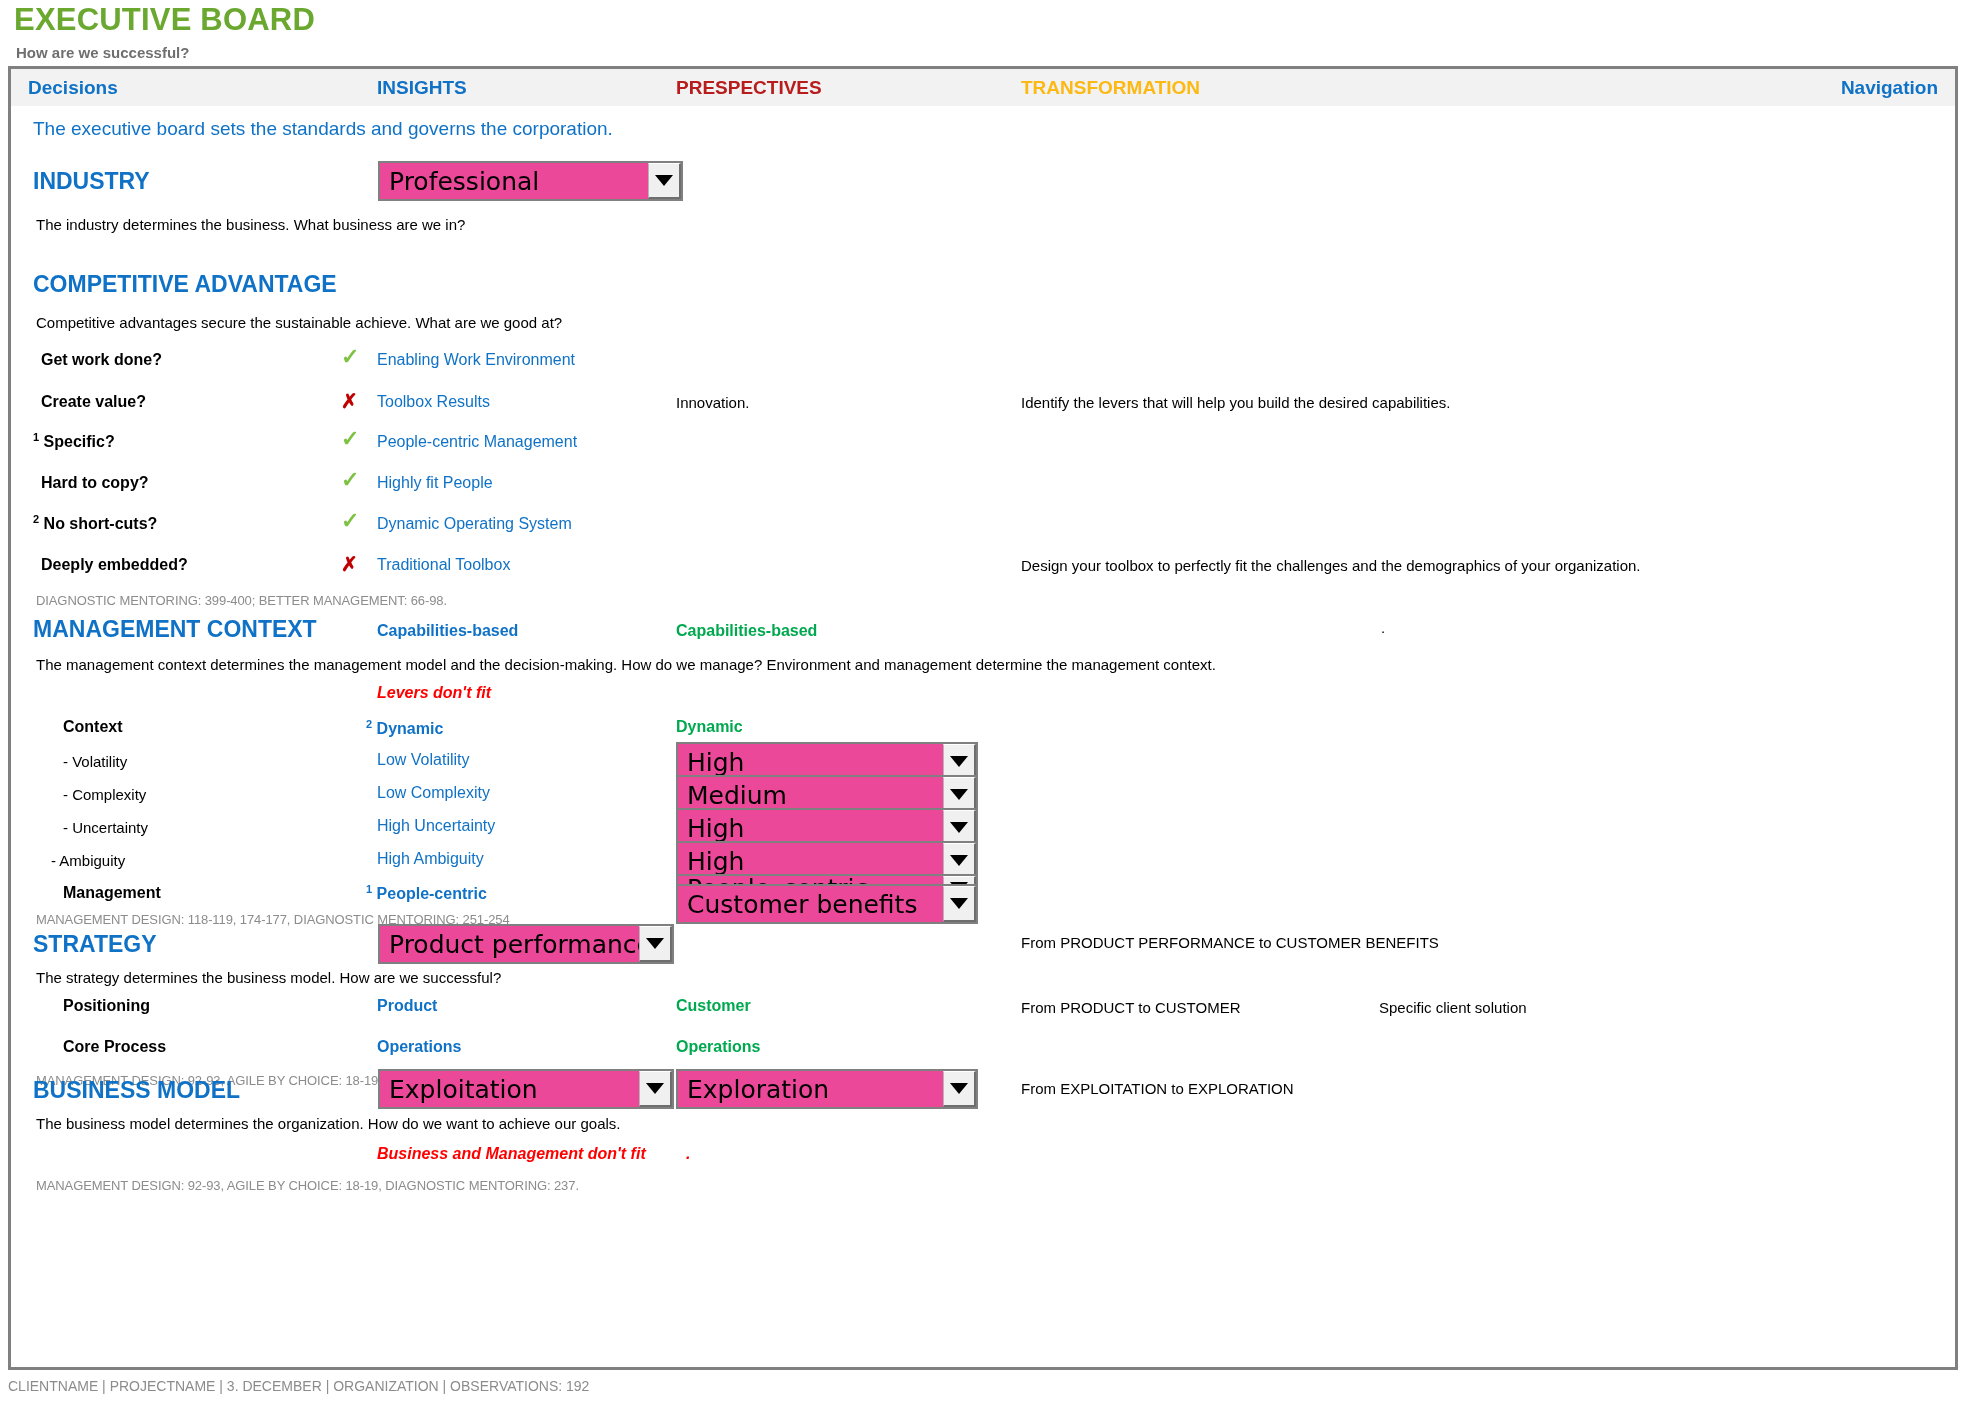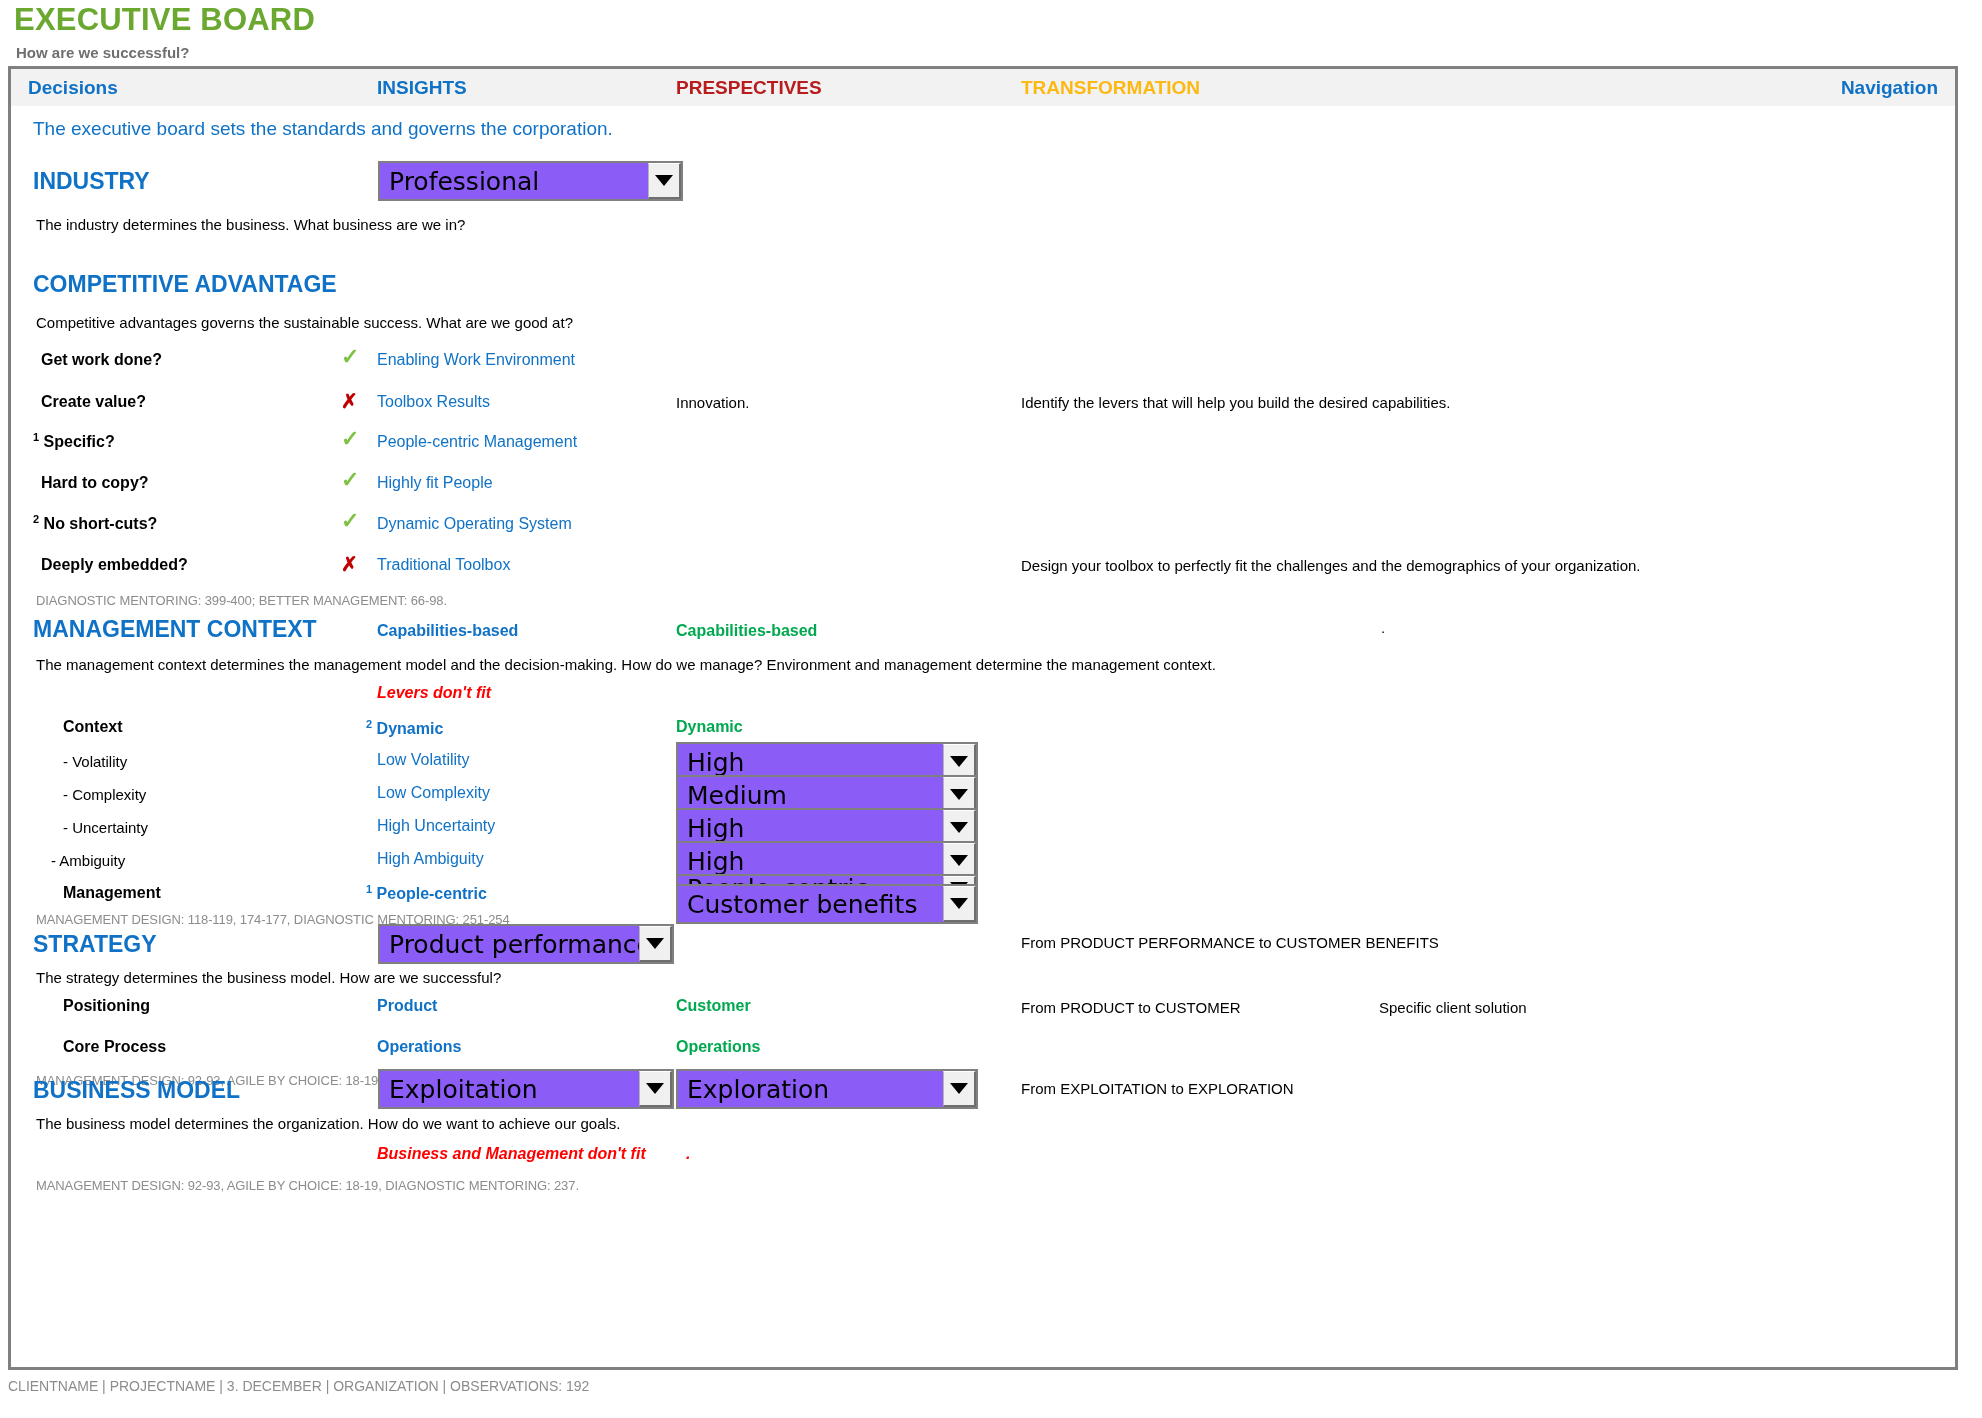--- a/index.html
+++ b/index.html
@@ -143,21 +143,21 @@
     left: 330px;
     line-height: 1;
   }
   .mark.ok { color: #7dc242; }
   .mark.no { color: #c00000; font-size: 20px; }
 
   
   .dd {
     position: absolute;
     border: 2px solid #808080;
-    background: #8b5cf6;
+    background: #ec4899;
     display: flex;
     align-items: center;
     overflow: hidden;
   }
   .dd .dd-text {
     flex: 1 1 auto;
     padding-left: 9px;
     font-size: 25px;
     color: #000000;
     overflow: hidden;
@@ -214,21 +214,21 @@
         <span class="dd-text">Professional</span>
         <span class="dd-btn">
           <svg width="20" height="13" viewBox="0 0 20 13">
               <polygon points="1,1 19,1 10,12" fill="#000"></polygon>
             </svg>
         </span>
       </div>
       <div class="abs descr" style="top:110px;">The industry determines the business. What business are we in?</div>
 
       <div class="abs sect-head" style="top:165px;">COMPETITIVE ADVANTAGE</div>
-      <div class="abs descr" style="top:208px;">Competitive advantages governs the sustainable success. What are we good at?</div>
+      <div class="abs descr" style="top:208px;">Competitive advantages secure the sustainable achieve. What are we good at?</div>
 
       <div class="abs rowlabel" style="left:30px; top:243px;"><span class="sup"></span><span>Get work done?</span></div>
       <div class="abs mark ok" style="top:240px;">✓</div>
       <div class="abs insight-n" style="top:245px;">Enabling Work Environment</div>
 
       <div class="abs rowlabel" style="left:30px; top:285px;"><span class="sup"></span><span>Create value?</span></div>
       <div class="abs mark no" style="top:285px;">✗</div>
       <div class="abs insight-n" style="top:287px;">Toolbox Results</div>
       <div class="abs descr" style="left:665px; top:288px;">Innovation.</div>
       <div class="abs transform" style="top:288px;">Identify the levers that will help you build the desired capabilities.</div>

